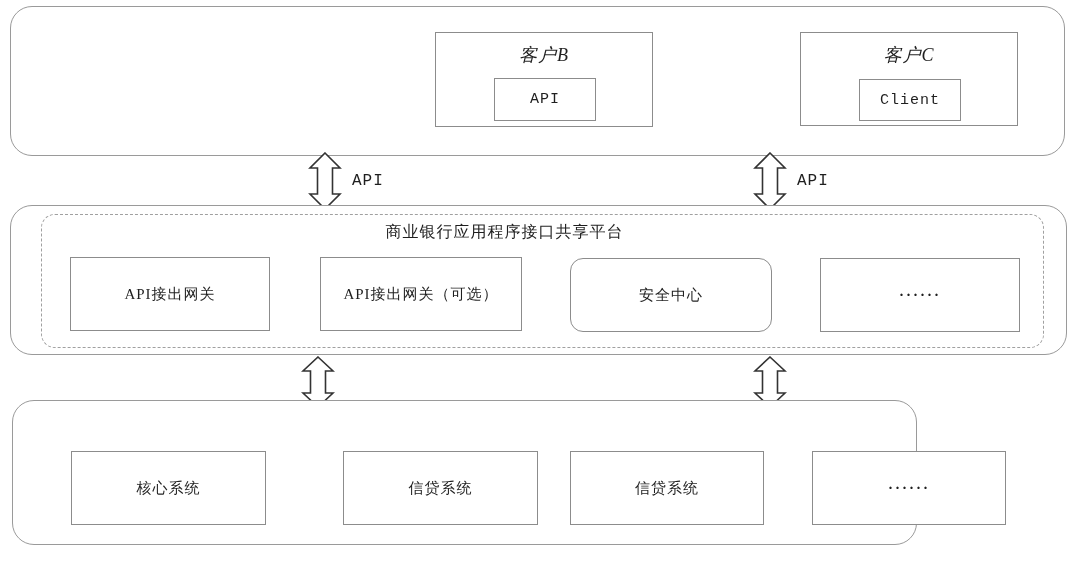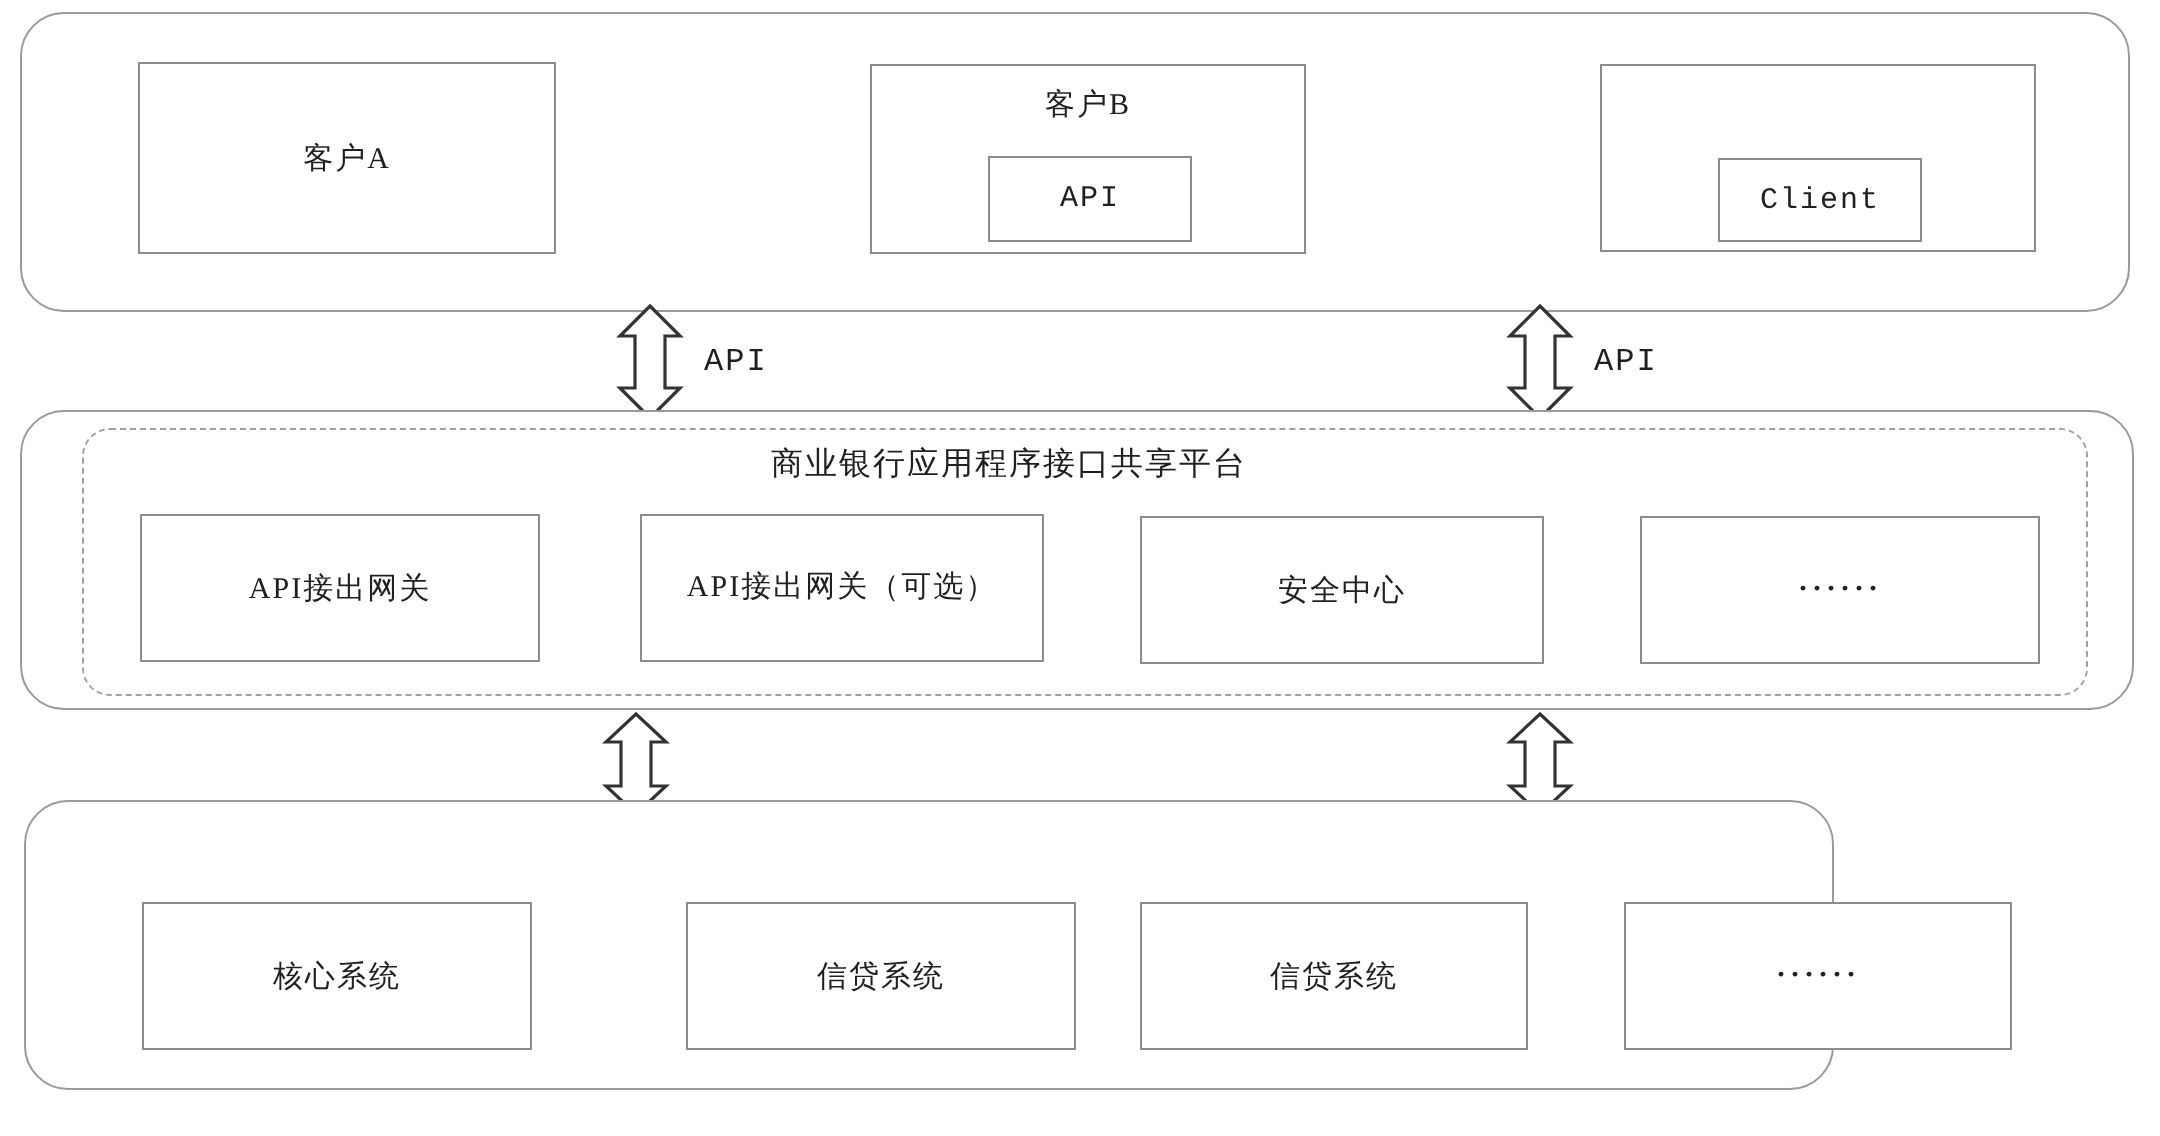--- a/index.html
+++ b/index.html
@@ -28,22 +28,23 @@
     justify-content:center;
     text-align:center;
     font-size:15px;
     letter-spacing:1px;
   }
   .box.stacked{flex-direction:row;line-height:20px;}
   .client-title{
     position:absolute;
     top:10px;left:0;right:0;
     text-align:center;
-    font-size:15px;
+    font-size:18px;
     letter-spacing:1px;
+    font-style:italic;
   }
   .dashed-boundary{
     position:absolute;
     border:1px dashed #a0a0a0;
     border-radius:14px;
     box-sizing:border-box;
   }
   .platform-title{
     position:absolute;
     top:7px;left:0;right:76px;
@@ -61,32 +62,30 @@
   }
   .mono{font-family:"Liberation Mono","DejaVu Sans Mono",monospace;letter-spacing:1px;}
   .dots{font-weight:bold;letter-spacing:2px;font-size:15px;}
 </style>
 </head>
 <body>
 
 <div class="canvas">
 
   <div class="container" style="left:10px;top:6px;width:1055px;height:150px;">
-    <div class="box" style="left:58px;top:24px;width:209px;height:96px;">
-      <span>客户A</span>
-    </div>
 
     <div class="box" style="left:424px;top:25px;width:218px;height:95px;">
       <div class="client-title">客户B</div>
       <div class="box mono" style="left:58px;top:45px;width:102px;height:43px;font-size:15px;">
         <span>API</span>
       </div>
     </div>
 
     <div class="box" style="left:789px;top:25px;width:218px;height:94px;">
+      <div class="client-title">客户C</div>
       <div class="box mono" style="left:58px;top:46px;width:102px;height:42px;font-size:15px;">
         <span>Client</span>
       </div>
     </div>
   </div>
 
   <div class="arrow" style="left:308px;top:152px;">
     <svg width="34" height="58" viewBox="0 0 34 58">
       <polygon points="17,1 32,16 24.5,16 24.5,42 32,42 17,57 2,42 9.5,42 9.5,16 2,16" fill="#ffffff" stroke="#333333" stroke-width="1.6"></polygon>
     </svg>
@@ -106,21 +105,21 @@
 
       <div class="box" style="left:28px;top:42px;width:200px;height:74px;">
         <span>API接出网关</span>
       </div>
 
       <div class="box stacked" style="left:278px;top:42px;width:202px;height:74px;">
         <span>API接出网关</span>
         <span>（可选）</span>
       </div>
 
-      <div class="box" style="left:528px;top:43px;width:202px;height:74px;">
+      <div class="box" style="left:528px;top:43px;width:202px;height:74px;border-radius:13px;">
         <span>安全中心</span>
       </div>
 
       <div class="box" style="left:778px;top:43px;width:200px;height:74px;">
         <span class="dots">······</span>
       </div>
     </div>
   </div>
 
   <div class="arrow" style="left:301px;top:356px;">

